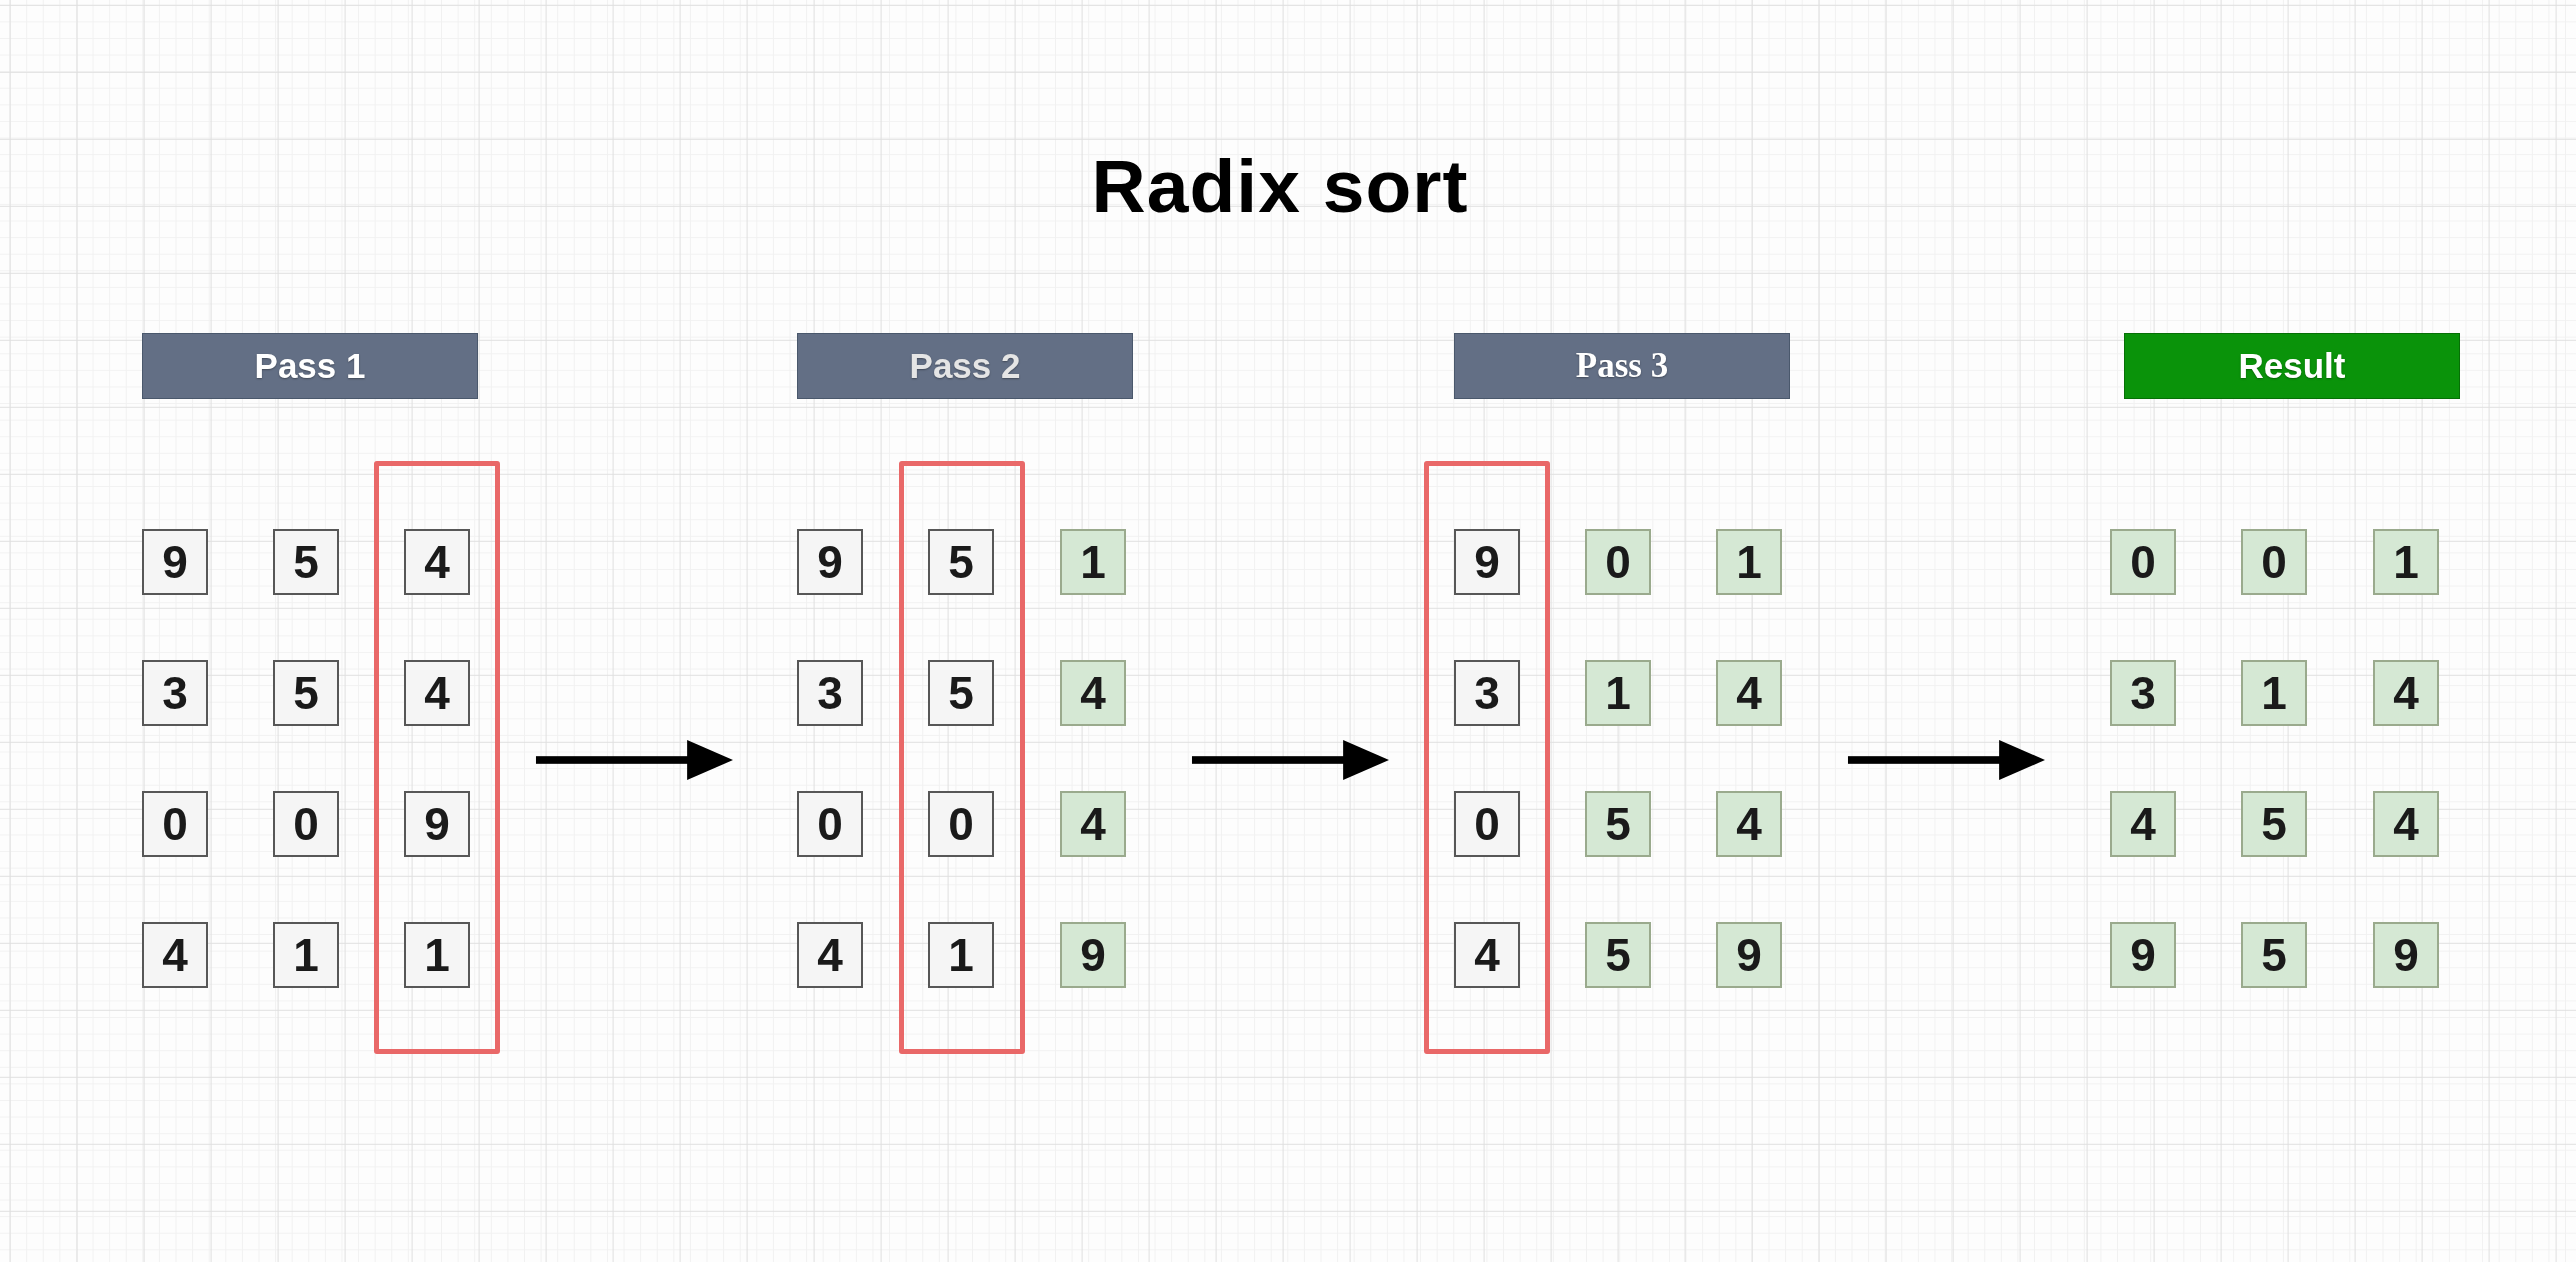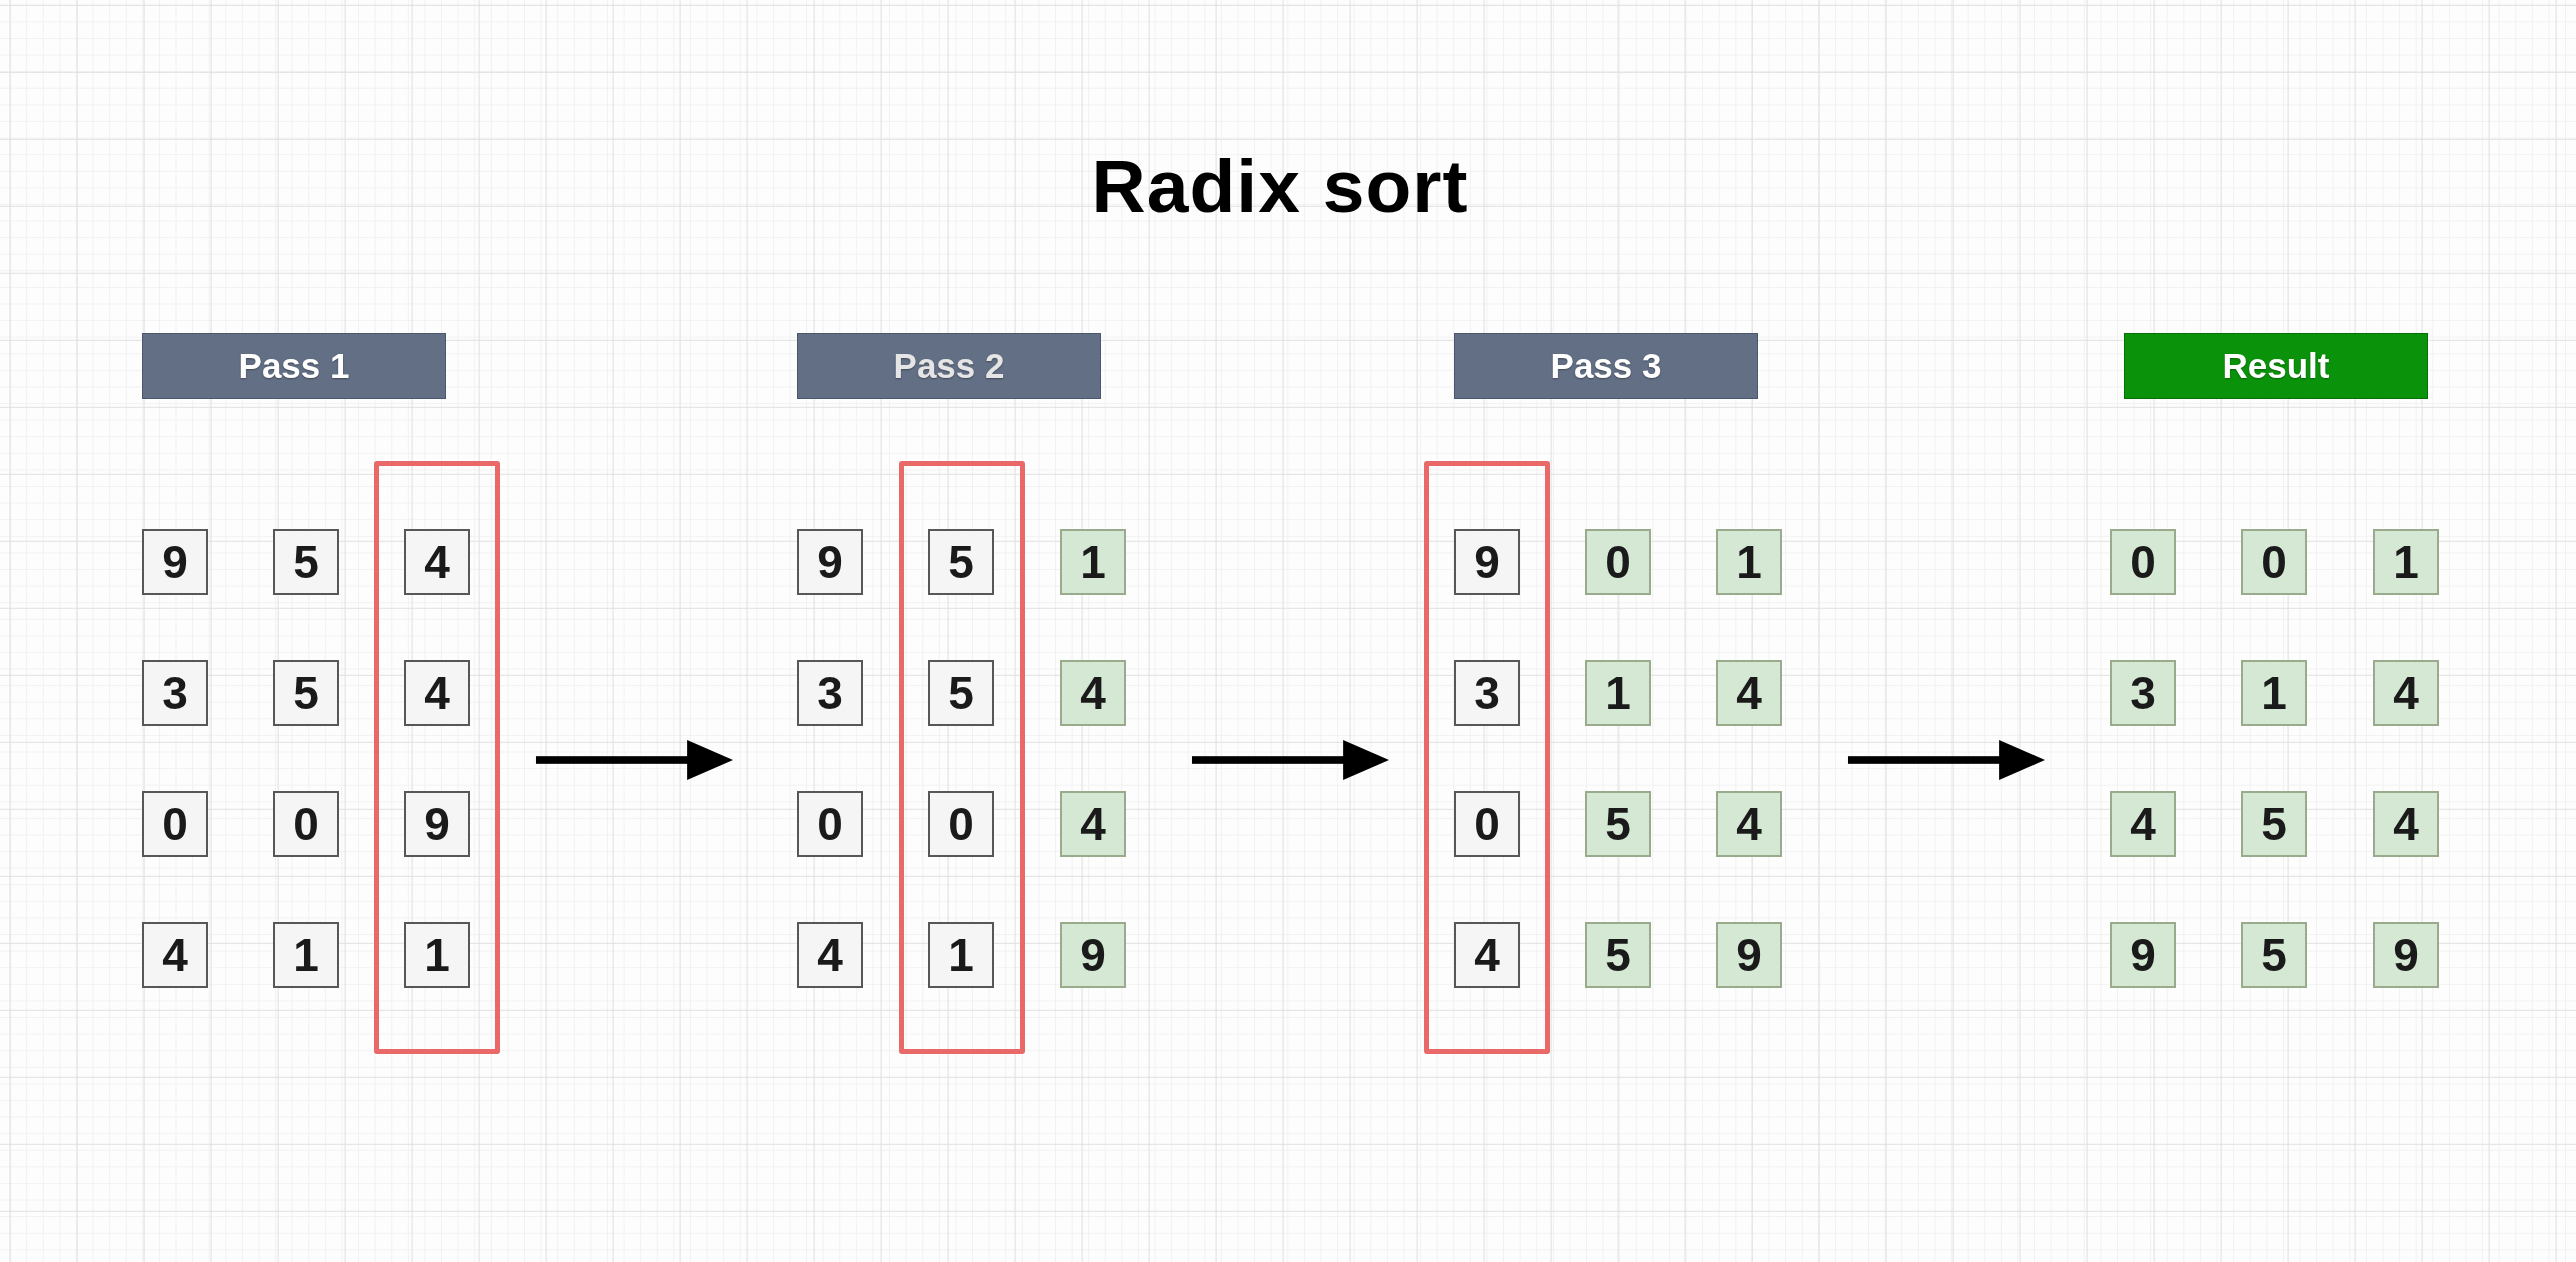--- a/index.html
+++ b/index.html
@@ -27,21 +27,21 @@
     left: 0; right: 16px;
     top: 143px;
     text-align: center;
     font-size: 75px;
     font-weight: bold;
     color: #000000;
     letter-spacing: 1px;
   }
   .section-header {
     position: absolute;
-    width: 304px;
+    width: 336px;
     height: 66px;
     box-sizing: border-box;
     display: flex;
     align-items: center;
     justify-content: center;
     font-size: 35px;
     font-weight: bold;
     text-shadow: 0 1px 1.9px rgba(0,0,0,0.35);
   }
   .cell {
@@ -92,21 +92,21 @@
     <div class="cell" style="left: 797px; top: 922px; color: rgb(26, 26, 26); background: rgb(245, 245, 245); border: 2.9px solid rgb(87, 87, 87);">4</div>
     <div class="cell" style="left: 928px; top: 529px; color: rgb(26, 26, 26); background: rgb(245, 245, 245); border: 2.9px solid rgb(87, 87, 87);">5</div>
     <div class="cell" style="left: 928px; top: 660px; color: rgb(26, 26, 26); background: rgb(245, 245, 245); border: 2.9px solid rgb(87, 87, 87);">5</div>
     <div class="cell" style="left: 928px; top: 791px; color: rgb(26, 26, 26); background: rgb(245, 245, 245); border: 2.9px solid rgb(87, 87, 87);">0</div>
     <div class="cell" style="left: 928px; top: 922px; color: rgb(26, 26, 26); background: rgb(245, 245, 245); border: 2.9px solid rgb(87, 87, 87);">1</div>
     <div class="cell" style="left: 1060px; top: 529px; color: rgb(26, 26, 26); background: rgb(213, 232, 212); border: 2.9px solid rgb(154, 170, 141);">1</div>
     <div class="cell" style="left: 1060px; top: 660px; color: rgb(26, 26, 26); background: rgb(213, 232, 212); border: 2.9px solid rgb(154, 170, 141);">4</div>
     <div class="cell" style="left: 1060px; top: 791px; color: rgb(26, 26, 26); background: rgb(213, 232, 212); border: 2.9px solid rgb(154, 170, 141);">4</div>
     <div class="cell" style="left: 1060px; top: 922px; color: rgb(26, 26, 26); background: rgb(213, 232, 212); border: 2.9px solid rgb(154, 170, 141);">9</div>
     <div class="highlight-box" style="left: 1424px; top: 461px; border: 5.8px solid rgb(233, 104, 104);"></div>
-    <div class="section-header" style="left: 1454px; top: 333px; color: rgb(255, 255, 255); background: rgb(99, 111, 133); border: 1.9px solid rgb(74, 88, 108);">Pass 3</div>
+    <div class="section-header" style="left: 1454px; top: 333px; color: rgb(255, 255, 255); background: rgb(99, 111, 133); border: 1.9px solid rgb(74, 88, 108); font-family: Liberation Serif, serif;">Pass 3</div>
     <div class="cell" style="left: 1454px; top: 529px; color: rgb(26, 26, 26); background: rgb(245, 245, 245); border: 2.9px solid rgb(87, 87, 87);">9</div>
     <div class="cell" style="left: 1454px; top: 660px; color: rgb(26, 26, 26); background: rgb(245, 245, 245); border: 2.9px solid rgb(87, 87, 87);">3</div>
     <div class="cell" style="left: 1454px; top: 791px; color: rgb(26, 26, 26); background: rgb(245, 245, 245); border: 2.9px solid rgb(87, 87, 87);">0</div>
     <div class="cell" style="left: 1454px; top: 922px; color: rgb(26, 26, 26); background: rgb(245, 245, 245); border: 2.9px solid rgb(87, 87, 87);">4</div>
     <div class="cell" style="left: 1585px; top: 529px; color: rgb(26, 26, 26); background: rgb(213, 232, 212); border: 2.9px solid rgb(154, 170, 141);">0</div>
     <div class="cell" style="left: 1585px; top: 660px; color: rgb(26, 26, 26); background: rgb(213, 232, 212); border: 2.9px solid rgb(154, 170, 141);">1</div>
     <div class="cell" style="left: 1585px; top: 791px; color: rgb(26, 26, 26); background: rgb(213, 232, 212); border: 2.9px solid rgb(154, 170, 141);">5</div>
     <div class="cell" style="left: 1585px; top: 922px; color: rgb(26, 26, 26); background: rgb(213, 232, 212); border: 2.9px solid rgb(154, 170, 141);">5</div>
     <div class="cell" style="left: 1716px; top: 529px; color: rgb(26, 26, 26); background: rgb(213, 232, 212); border: 2.9px solid rgb(154, 170, 141);">1</div>
     <div class="cell" style="left: 1716px; top: 660px; color: rgb(26, 26, 26); background: rgb(213, 232, 212); border: 2.9px solid rgb(154, 170, 141);">4</div>

